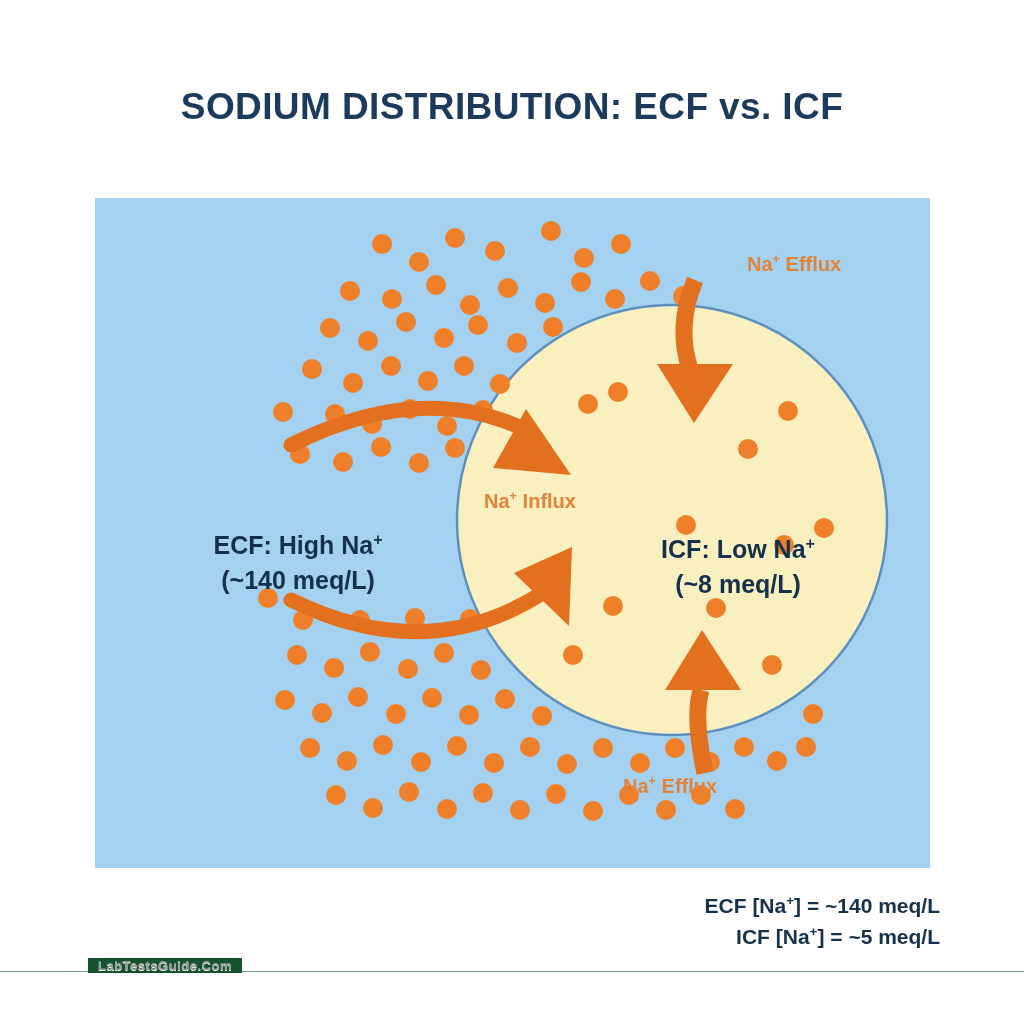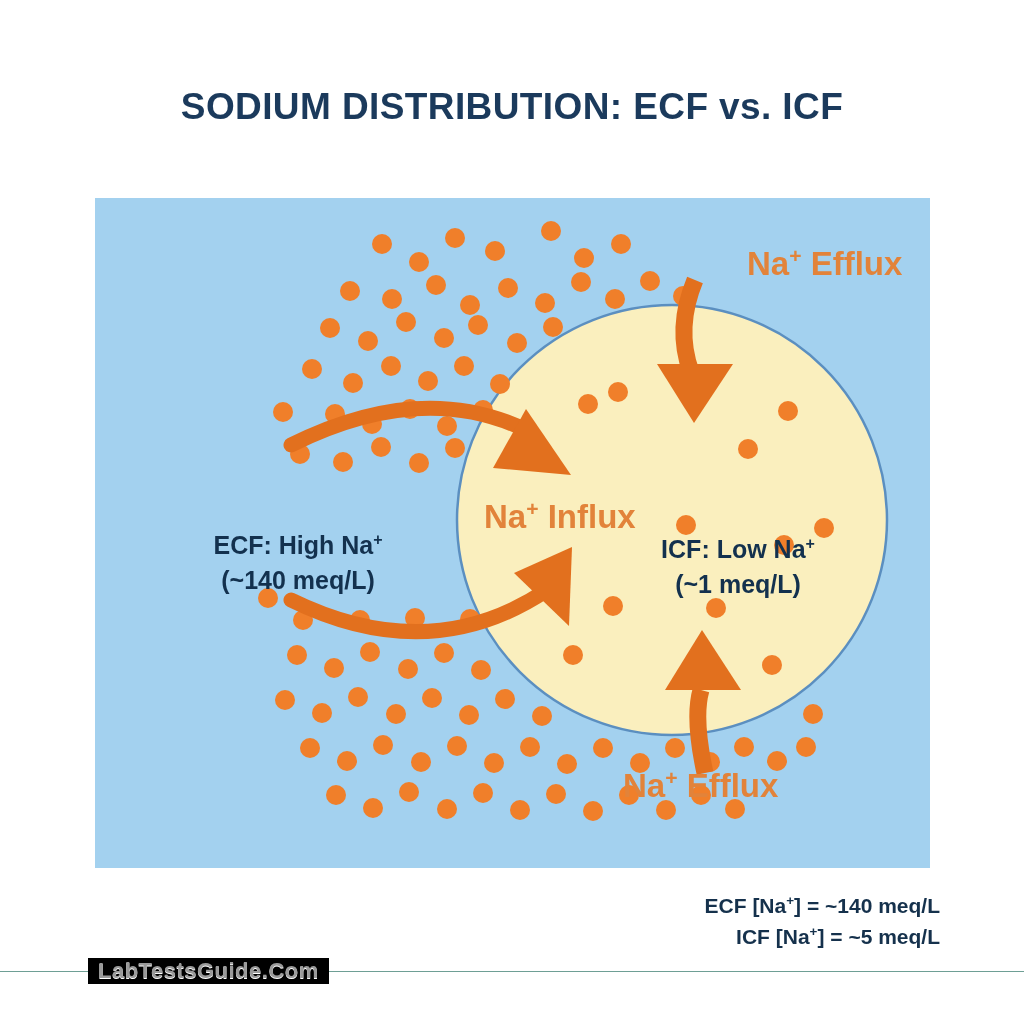--- a/index.html
+++ b/index.html
@@ -57,36 +57,36 @@
     color: #13314E;
     font-weight: bold;
     font-size: 25px;
     line-height: 35px;
     text-align: center;
     margin-top: 44px;
   }
   .label-orange {
     color: #E2833A;
     font-weight: bold;
-    font-size: 33px;
+    font-size: 20px;
     line-height: 32px;
   }
   #label-ecf {
     left: 88px;
     top: 286px;
     width: 230px;
   }
   #label-icf {
     left: 528px;
     top: 290px;
     width: 230px;
   }
   #label-influx {
     left: 389px;
-    top: 303px;
+    top: 287px;
   }
   #label-efflux-top {
     left: 652px;
     top: 50px;
   }
   #label-efflux-bottom {
     left: 528px;
     top: 572px;
   }
   sup {
@@ -123,25 +123,25 @@
     top: 16px;
     width: 1024px;
     height: 1px;
     background: #3E7F72;
     opacity: 0.75;
   }
   #watermark-text {
     position: absolute;
     left: 88px;
     top: 3px;
-    font-size: 22px;
+    font-size: 13px;
     font-weight: bold;
     letter-spacing: 0.5px;
     color: #9A9A9A;
-    background: #000000;
+    background: #14532d;
     padding: 0 10px;
     text-shadow: 0 1px 0 #ffffff;
     white-space: nowrap;
   }
 </style>
 </head>
 <body>
 
 <div id="title">SODIUM DISTRIBUTION: ECF vs. ICF</div>
 
@@ -291,21 +291,21 @@
     <div>
       <span>ECF: High Na</span><sup>+</sup>
     </div>
     <div>(~140 meq/L)</div>
   </div>
 
   <div class="panel-label label-dark" id="label-icf">
     <div>
       <span>ICF: Low Na</span><sup>+</sup>
     </div>
-    <div>(~1 meq/L)</div>
+    <div>(~8 meq/L)</div>
   </div>
 
   <div class="panel-label label-orange" id="label-influx">
     <span>Na</span><sup>+</sup><span> Influx</span>
   </div>
 
   <div class="panel-label label-orange" id="label-efflux-top">
     <span>Na</span><sup>+</sup><span> Efflux</span>
   </div>
 

